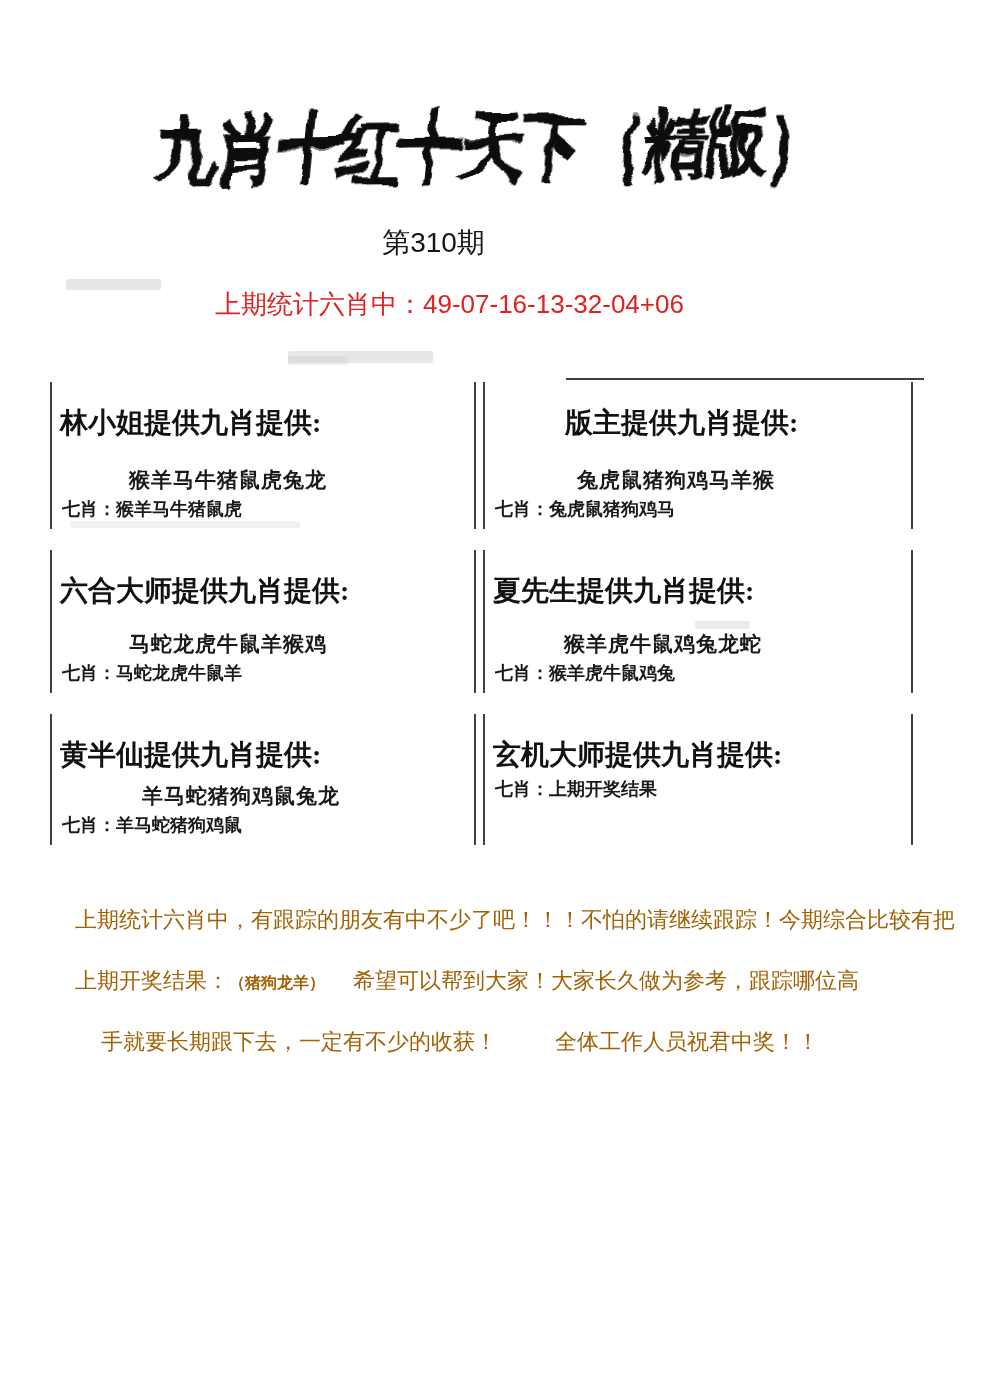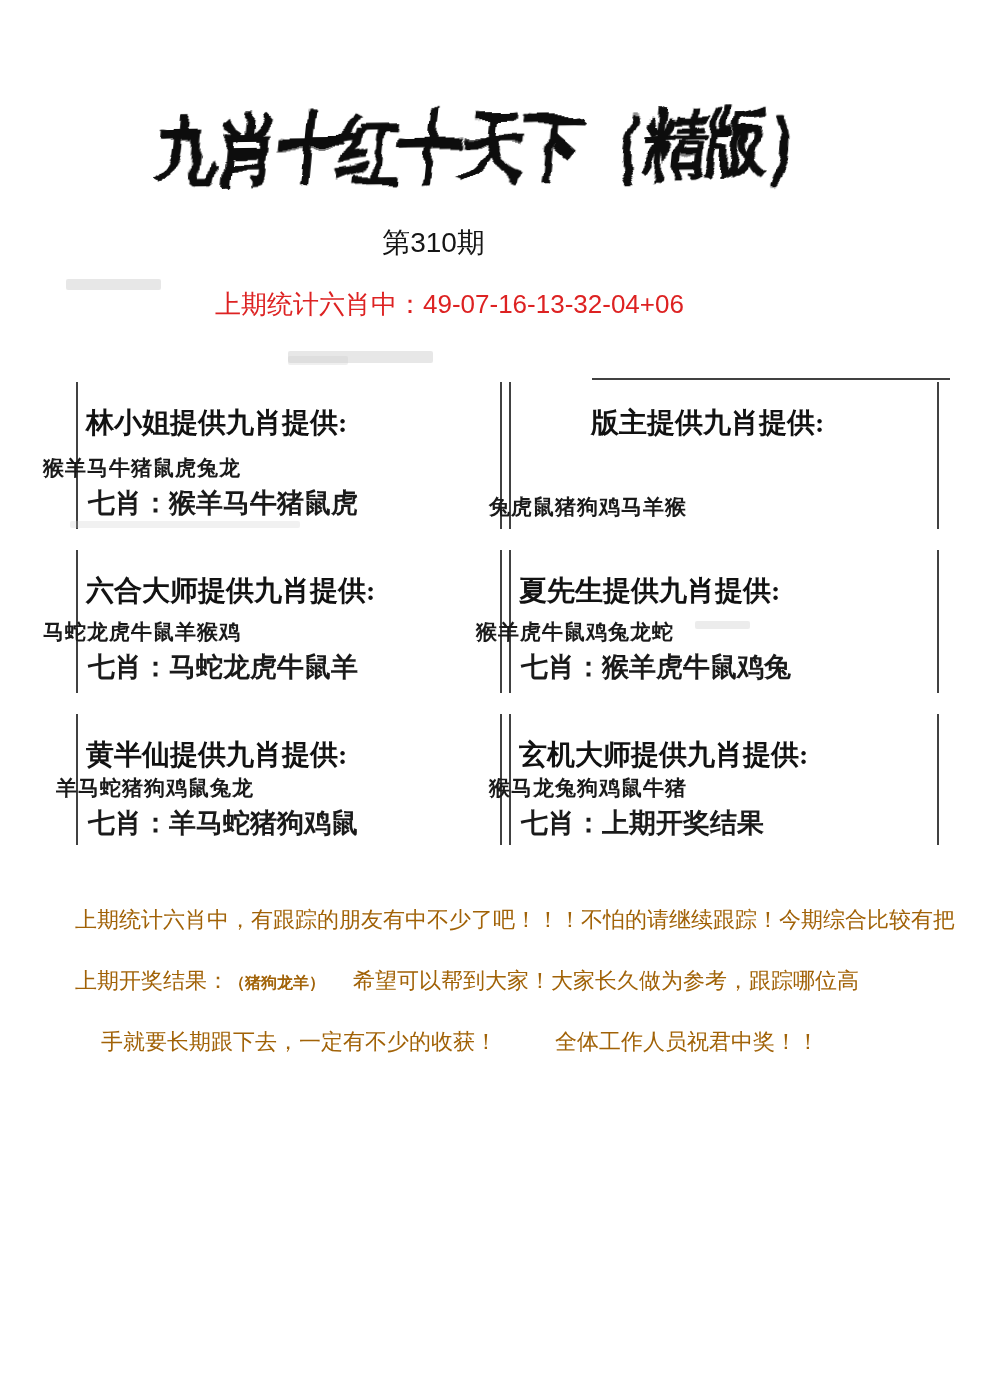--- a/index.html
+++ b/index.html
@@ -52,21 +52,21 @@
     top: 255px; left: 215px;
     font-family: "Liberation Sans", "DejaVu Sans", sans-serif;
     font-size: 26px;
     color: #dd2222;
     white-space: nowrap;
   }
 
   
   .board {
     position: absolute;
-    top: 334px; left: 76px;
+    top: 334px; left: 50px;
     display: grid;
     grid-template-columns: 426px 430px;
     grid-template-rows: 163px 159px 147px;
     column-gap: 7px;
     row-gap: 5px;
   }
   .board-topline {
     position: absolute;
     top: -4px; left: 516px;
     width: 358px; height: 2px;
@@ -85,28 +85,28 @@
     padding-left: 8px;
     white-space: nowrap;
     color: #121212;
   }
   .cell.indent .provider { padding-left: 80px; }
   .nine {
     margin-top: auto;
     font-size: 21px;
     font-weight: bold;
     letter-spacing: 1px;
-    text-align: left;
+    text-align: center;
     transform: translateX(-35px);
     white-space: nowrap;
     color: #1a1a1a;
   }
   .cell.right .nine { transform: translateX(-22px); }
   .seven {
-    font-size: 27px;
+    font-size: 18px;
     font-weight: bold;
     padding-left: 10px;
     margin-top: 3px;
     white-space: nowrap;
     color: #1a1a1a;
   }
 
   
   .footer {
     position: absolute;
@@ -161,20 +161,21 @@
 
     <div class="cell">
       <div class="provider">林小姐提供九肖提供:</div>
       <div class="nine">猴羊马牛猪鼠虎兔龙</div>
       <div class="seven">七肖：猴羊马牛猪鼠虎</div>
     </div>
 
     <div class="cell right indent">
       <div class="provider">版主提供九肖提供:</div>
       <div class="nine">兔虎鼠猪狗鸡马羊猴</div>
+      <div class="seven">七肖：兔虎鼠猪狗鸡马</div>
     </div>
 
     <div class="cell">
       <div class="provider">六合大师提供九肖提供:</div>
       <div class="nine">马蛇龙虎牛鼠羊猴鸡</div>
       <div class="seven">七肖：马蛇龙虎牛鼠羊</div>
     </div>
 
     <div class="cell">
       <div class="provider">夏先生提供九肖提供:</div>
@@ -183,21 +184,20 @@
     </div>
 
     <div class="cell right">
       <div class="provider">黄半仙提供九肖提供:</div>
       <div class="nine">羊马蛇猪狗鸡鼠兔龙</div>
       <div class="seven">七肖：羊马蛇猪狗鸡鼠</div>
     </div>
 
     <div class="cell right">
       <div class="provider">玄机大师提供九肖提供:</div>
-      <div class="nine">猴马龙兔狗鸡鼠牛猪</div>
       <div class="seven">七肖：上期开奖结果</div>
     </div>
   </div>
 
   <div class="footer">
     <div class="f-line">上期统计六肖中，有跟踪的朋友有中不少了吧！！！不怕的请继续跟踪！今期综合比较有把</div>
     <div class="f-line">
       <span>上期开奖结果：</span><span class="zodiac-pick">（猪狗龙羊）</span><span class="gap-a">希望可以帮到大家！大家长久做为参考，跟踪哪位高</span>
     </div>
     <div class="f-line f-line3">

